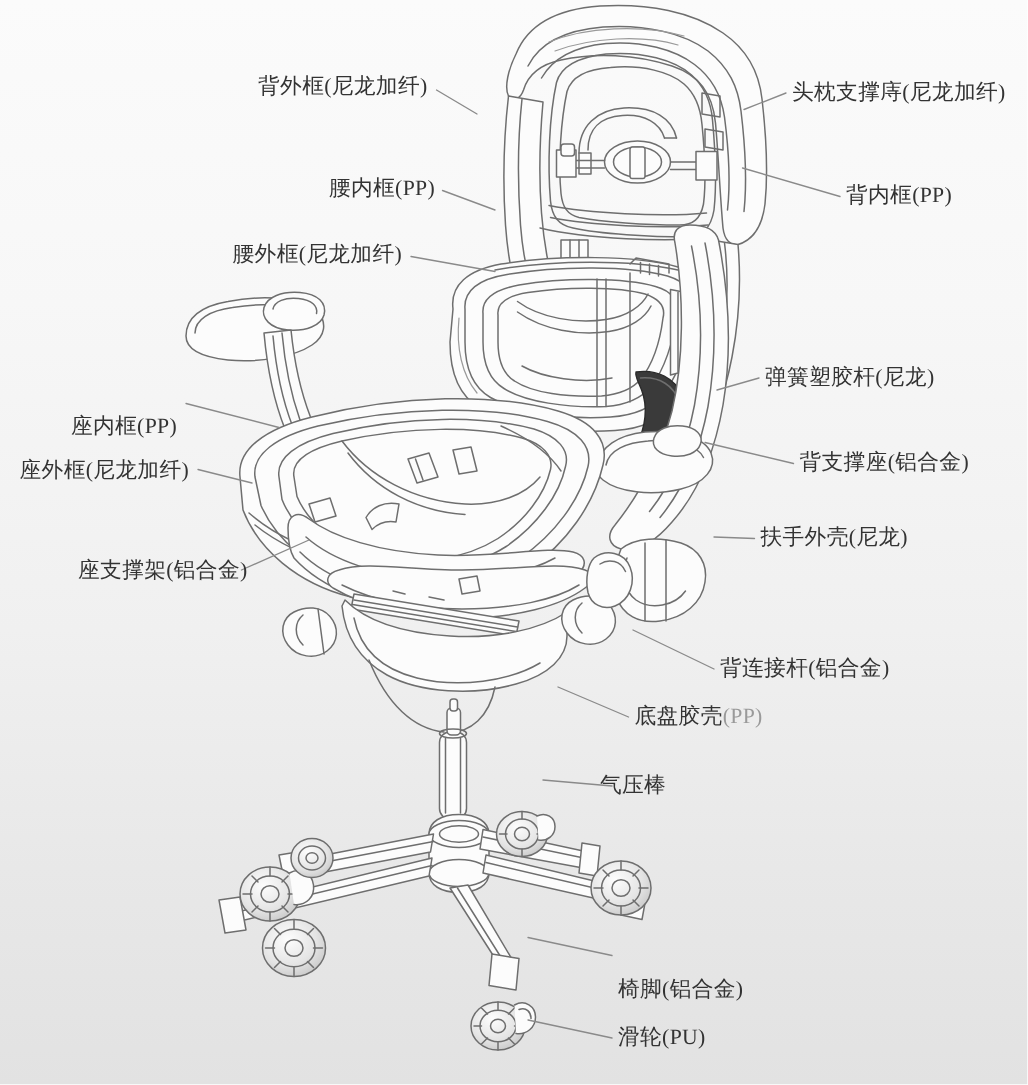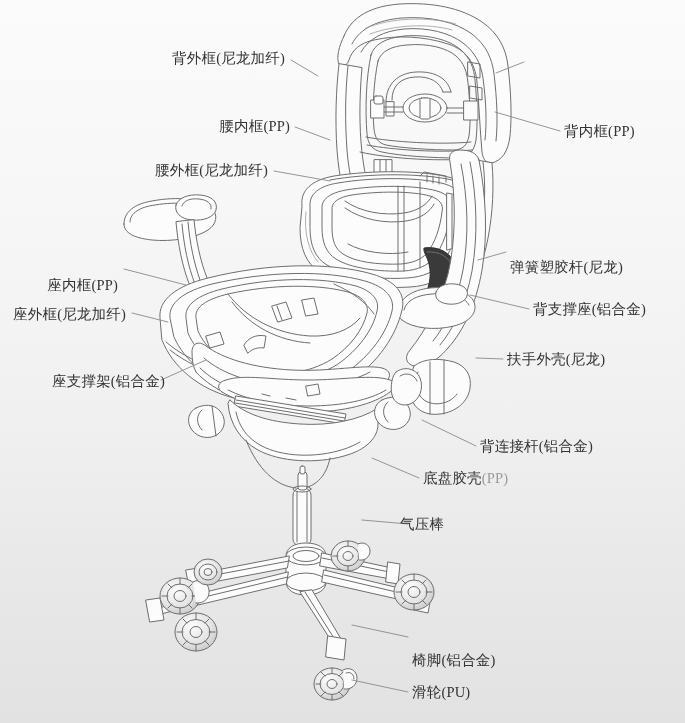--- a/index.html
+++ b/index.html
@@ -379,24 +379,25 @@
         <polyline points="476,446 422,420" class="lead"></polyline>
         <polyline points="419,478 372,458" class="lead"></polyline>
         <polyline points="408,524 362,520" class="lead"></polyline>
         <polyline points="408,637 352,625" class="lead"></polyline>
         <polyline points="408,692 352,680" class="lead"></polyline>
       </g>
   </svg>
 
   <div id="labels">
       <div class="lbl r" style="left: 285px; top: 58px;">背外框(尼龙加纤)</div>
+      <div class="lbl l" style="left: 528px; top: 62px;">头枕支撑庤(尼龙加纤)</div>
       <div class="lbl r" style="left: 290px; top: 126px;">腰内框(PP)</div>
       <div class="lbl l" style="left: 564px; top: 131px;">背内框(PP)</div>
       <div class="lbl r" style="left: 268px; top: 170px;">腰外框(尼龙加纤)</div>
-      <div class="lbl l" style="left: 510px; top: 252px; margin-top: 15px;">弹簧塑胶杆(尼龙)</div>
+      <div class="lbl l" style="left: 510px; top: 252px;">弹簧塑胶杆(尼龙)</div>
       <div class="lbl r" style="left: 118px; top: 285px;">座内框(PP)</div>
       <div class="lbl l" style="left: 533px; top: 309px;">背支撑座(铝合金)</div>
       <div class="lbl r" style="left: 126px; top: 314px; text-align: center;">座外框(尼龙加纤)</div>
       <div class="lbl l" style="left: 507px; top: 359px;">扶手外壳(尼龙)</div>
       <div class="lbl r" style="left: 155px; top: 381px; margin-left: 10px;">座支撑架(铝合金)</div>
       <div class="lbl l" style="left: 480px; top: 446px;">背连接杆(铝合金)</div>
       <div class="lbl l dim" style="left: 423px; top: 478px;"><span>底盘胶壳</span><span class="sub">(PP)</span></div>
       <div class="lbl l" style="left: 400px; top: 524px; font-family: Liberation Serif, serif;">气压棒</div>
       <div class="lbl l" style="left: 412px; top: 660px;">椅脚(铝合金)</div>
       <div class="lbl l" style="left: 412px; top: 692px;">滑轮(PU)</div>

